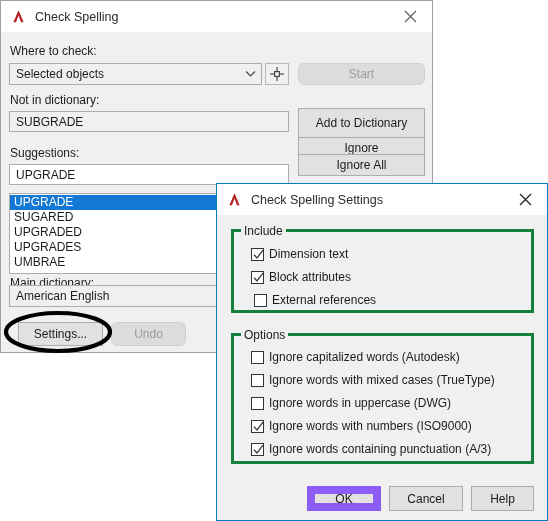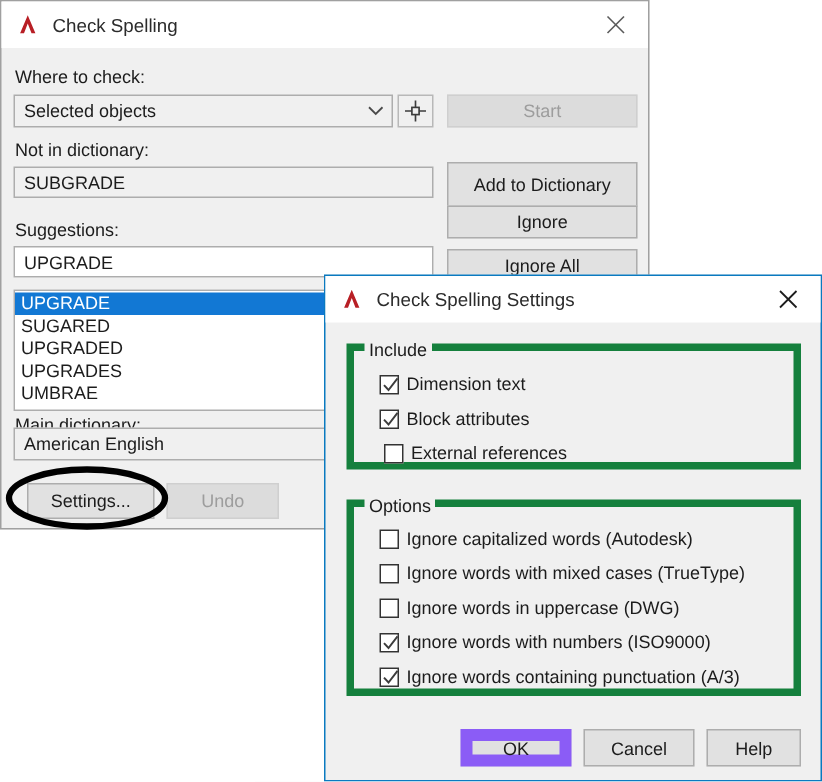--- a/index.html
+++ b/index.html
@@ -98,21 +98,21 @@
     background: #e1e1e1;
     border: 1px solid #adadad;
     font-size: 12px;
     color: #1c1c1c;
     display: flex;
     align-items: center;
     justify-content: center;
     white-space: nowrap;
     cursor: default;
   }
-  .btn.disabled { color: #9d9d9d; background: #dcdcdc; border-color: #cfcfcf; }
+  .btn.disabled { color: #9d9d9d; background: #dcdcdc; border-color: #cfcfcf; border-radius: 6px; }
   .btn.focus { border: 8px solid #8b5cf6; background: #e1e1e1; }
   .iconbtn {
     position: absolute;
     background: #f0f0f0;
     border: 1px solid #b8b8b8;
     display: flex; align-items: center; justify-content: center;
     cursor: default;
   }
   .iconbtn svg { display: block; }
 
@@ -133,21 +133,21 @@
     white-space: nowrap;
   }
   .listbox .li.sel {
     background: #1278d4;
     color: #ffffff;
   }
 
   
   .groupbox {
     position: absolute;
-    border: 5px solid #15803d;
+    border: 3px solid #15803d;
     text-decoration: underline;
   }
   .group-title {
     position: absolute;
     font-size: 12px;
     color: #1c1c1c;
     background: #f0f0f0;
     padding: 0 3px;
     top: -8px;
     left: 7px;
@@ -235,21 +235,21 @@
       <span class="lbl" style="left:9px; top:61px;">Not in dictionary:</span>
       <div class="field" style="left:8px; top:79px; width:280px; height:21px;">SUBGRADE</div>
 
       <div class="btn" style="left:297px; top:76px; width:127px; height:30px;">Add to Dictionary</div>
 
       <span class="lbl" style="left:9px; top:114px;">Suggestions:</span>
       <div class="field white" style="left:8px; top:132px; width:280px; height:21px;">UPGRADE</div>
 
       <div class="btn" style="left:297px; top:105px; width:127px; height:22px;">Ignore</div>
 
-      <div class="btn" style="left:297px; top:134px; width:127px; height:22px;">Ignore All</div>
+      <div class="btn" style="left:297px; top:122px; width:127px; height:22px;">Ignore All</div>
 
       <div class="listbox" style="left:8px; top:161px; width:280px; height:81px;">
         <div class="li sel">UPGRADE</div>
         <div class="li">SUGARED</div>
         <div class="li">UPGRADED</div>
         <div class="li">UPGRADES</div>
         <div class="li">UMBRAE</div>
       </div>
 
       <span class="lbl" style="left:9px; top:244px;">Main dictionary:</span>

